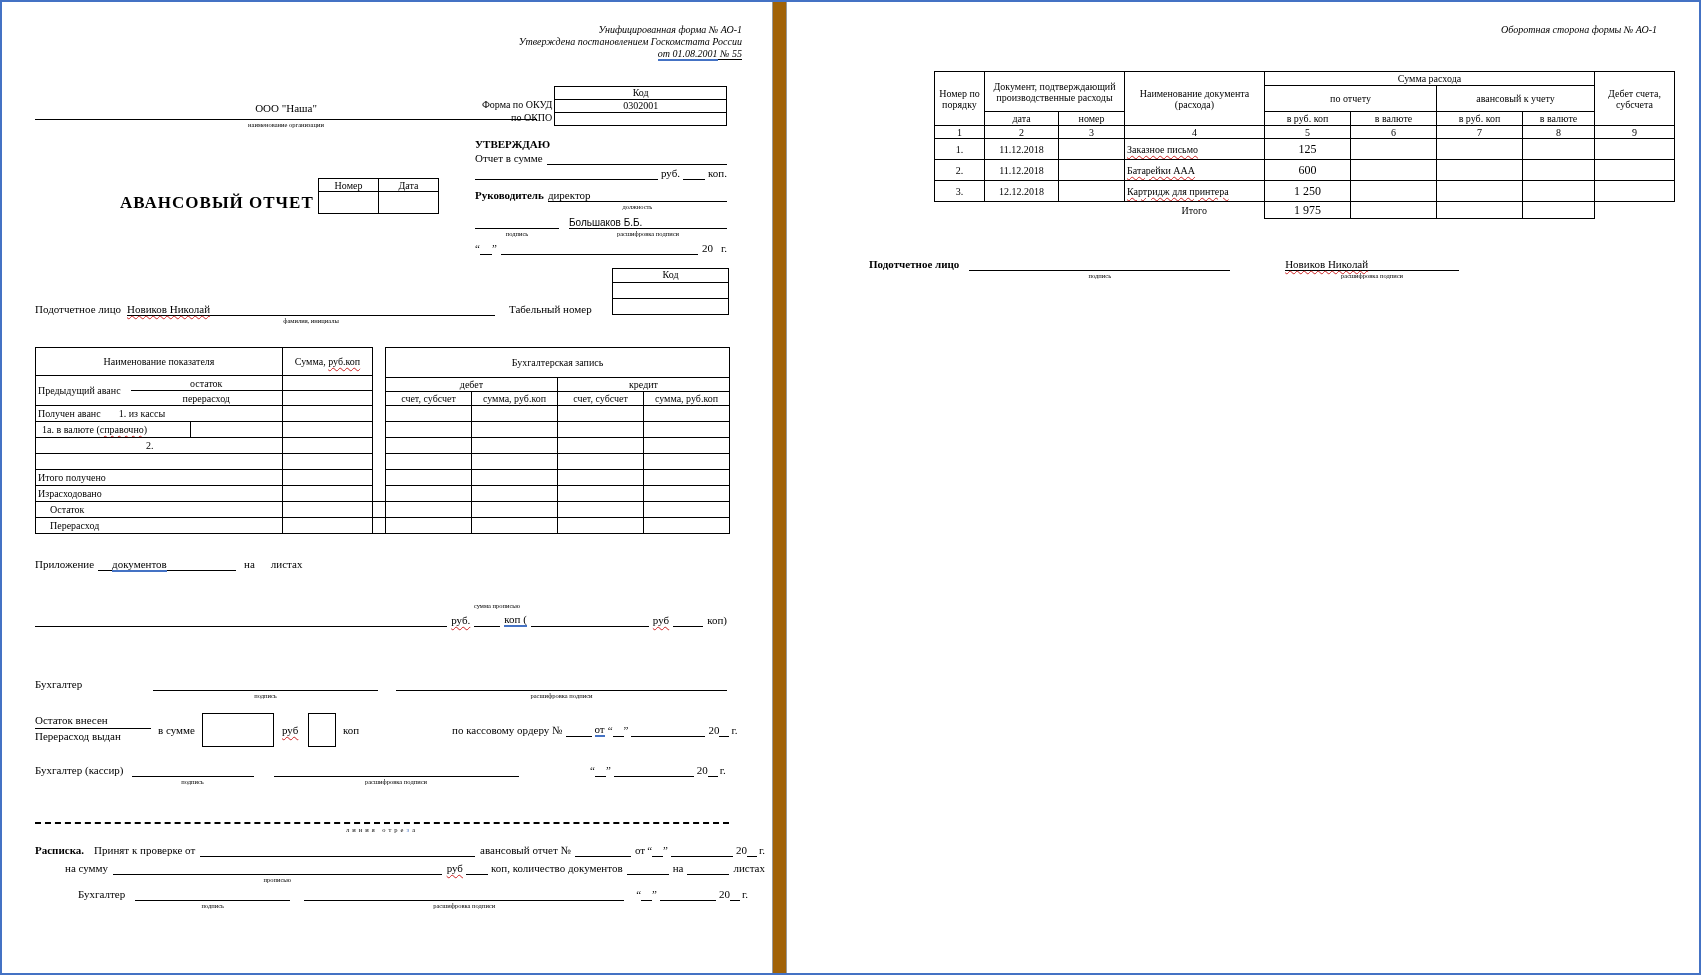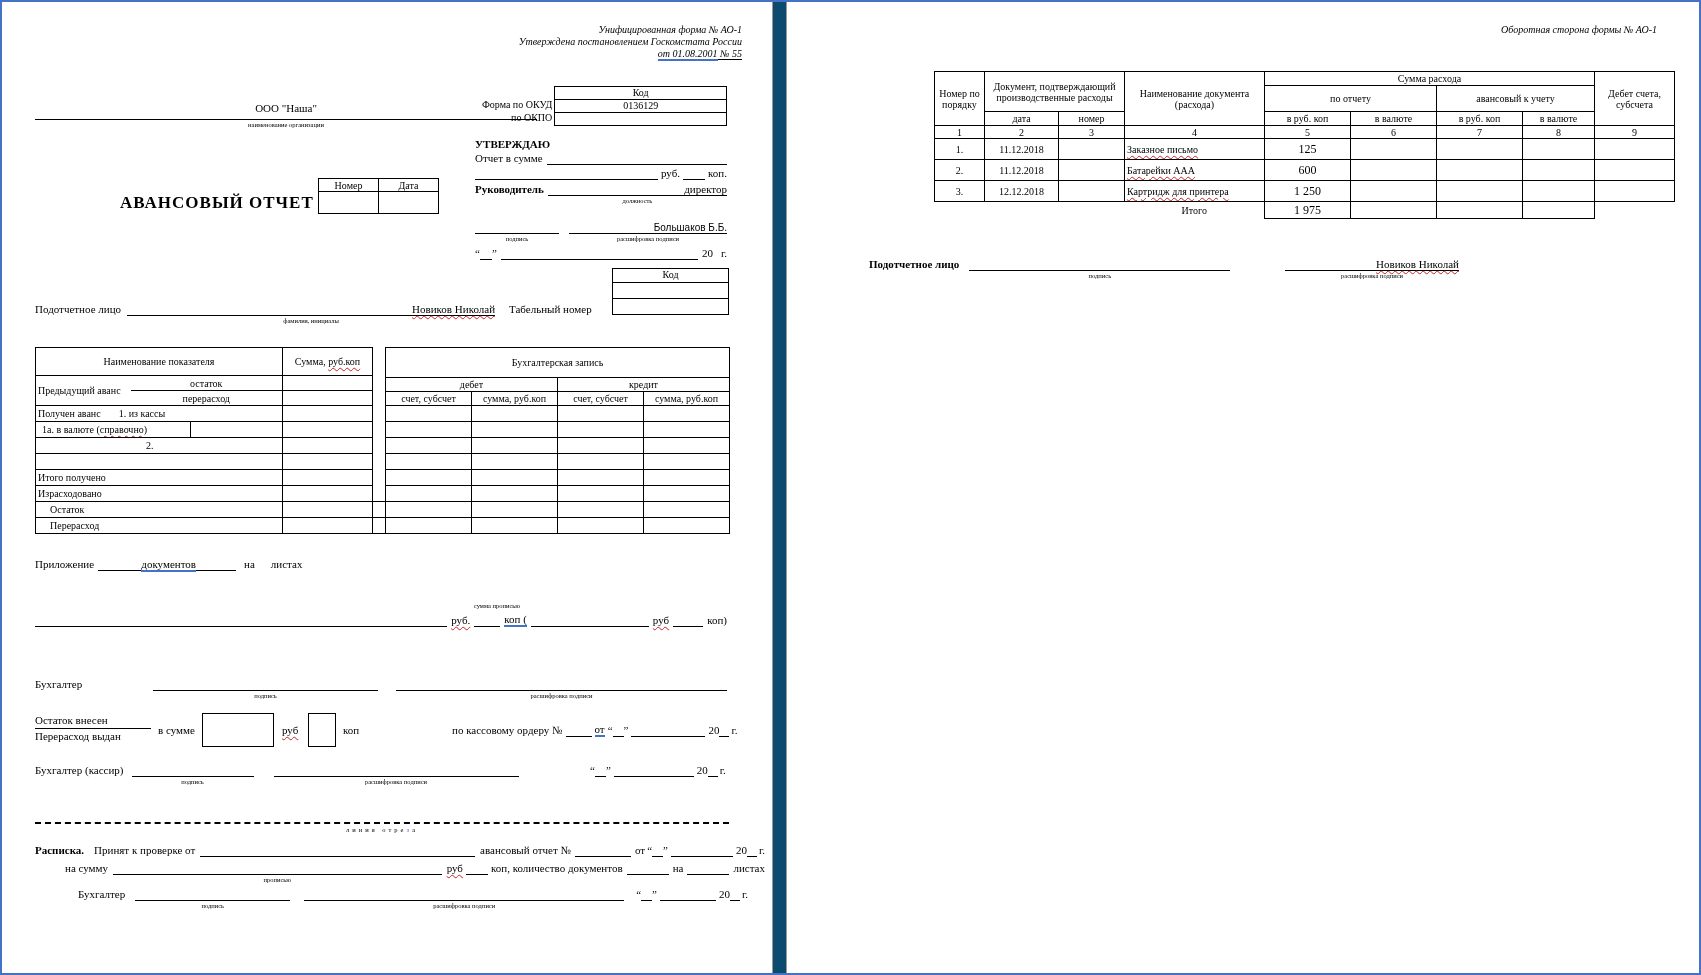--- a/index.html
+++ b/index.html
@@ -1,34 +1,34 @@
 <!DOCTYPE html>
 <html><head>
 <meta charset="utf-8">
 <style>
   html,body{margin:0;padding:0;background:#fff}
-  .canvas{position:relative;width:1701px;height:975px;background:#0c4a6e;border:2px solid #4472c4;
+  .canvas{position:relative;width:1701px;height:975px;background:#a16207;border:2px solid #4472c4;
     box-sizing:border-box;font-family:"Liberation Serif","DejaVu Serif",serif;color:#000;overflow:hidden}
   .page{position:absolute;top:0;height:971px;background:#fff}
   #p1{left:0;width:770px;border-right:1px solid #999}
   #p2{left:784px;width:915px;border-left:1px solid #999}
   .abs{position:absolute}
   .row{display:flex;align-items:flex-start;white-space:nowrap}
   .t11{font-size:11px;line-height:13px}
   .t10{font-size:10px;line-height:12px}
   .b{font-weight:bold}
   .i{font-style:italic}
   .ctr{text-align:center}
   .rt{text-align:right}
   .l{height:13px;border-bottom:1px solid #000;box-sizing:border-box}
   .grow{flex:1 1 auto}
   .fcol{display:inline-flex;flex-direction:column;align-items:center}
   .fcol>.l{width:100%}
   .cap{font-size:6.5px;line-height:8px;white-space:nowrap;margin-top:1px}
-  .val{text-align:right;font-size:11px;line-height:13px}
+  .val{text-align:left;font-size:11px;line-height:13px}
   .wavy{text-decoration:underline wavy #c22;text-decoration-thickness:1px;text-underline-offset:2px}
   .bmark{border-bottom:2px solid #4472c4;display:inline-block;line-height:11px}
   .sans{font-family:"Liberation Sans","DejaVu Sans",sans-serif;font-size:10px}
   .sp{display:inline-block}
   table{border-collapse:collapse;table-layout:fixed}
   td,th{border:1px solid #000;font-weight:normal;padding:0 2px;font-size:10px;line-height:11px;
     text-align:center;vertical-align:middle;overflow:hidden}
   .tl{text-align:left}
   .nb{border:none}
   .nbr{border-right:none}
@@ -55,21 +55,21 @@
     </div>
 
     <div class="abs row" style="left:455px;top:84px;width:270px">
       <div style="width:96px" class="rt t10">
         <div style="height:13px"></div>
         <div style="height:13px">Форма по ОКУД</div>
         <div style="height:13px">по ОКПО</div>
       </div>
       <div style="width:172px;border:1px solid #000;margin-left:2px" class="t10 ctr">
         <div style="height:12px;border-bottom:1px solid #000">Код</div>
-        <div style="height:12px;border-bottom:1px solid #000">0136129</div>
+        <div style="height:12px;border-bottom:1px solid #000">0302001</div>
         <div style="height:12px"></div>
       </div>
     </div>
 
     <div class="abs" style="left:33px;top:96px;width:502px">
       <div class="ctr t11" style="height:21px;border-bottom:1.5px solid #000;line-height:21px">ООО "Наша"</div>
       <div class="ctr cap">наименование организации</div>
     </div>
 
     <div class="abs" style="left:473px;top:136px;width:252px">
@@ -77,28 +77,28 @@
       <div class="row t11" style="margin-top:1px">
         <span>Отчет в сумме</span>
         <span class="l grow" style="margin-left:4px"></span>
       </div>
       <div class="row t11" style="margin-top:2px">
         <span class="l grow"></span>
         <span style="margin:0 3px">руб.</span>
         <span class="l" style="width:22px"></span>
         <span style="margin-left:3px">коп.</span>
       </div>
-      <div class="row t11" style="margin-top:3px">
+      <div class="row t11" style="margin-top:9px">
         <span class="b">Руководитель</span>
         <span class="fcol grow" style="margin-left:4px">
           <span class="l val">директор</span>
           <span class="cap">должность</span>
         </span>
       </div>
-      <div class="row t11" style="margin-top:16px">
+      <div class="row t11" style="margin-top:5px">
         <span class="fcol" style="width:84px">
           <span class="l"></span>
           <span class="cap">подпись</span>
         </span>
         <span class="sp" style="width:10px"></span>
         <span class="fcol grow">
           <span class="l val sans">Большаков Б.Б.</span>
           <span class="cap">расшифровка подписи</span>
         </span>
       </div>

